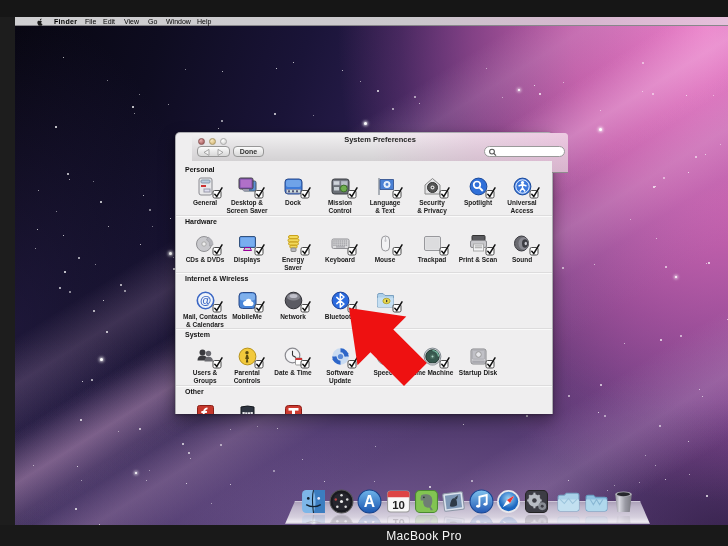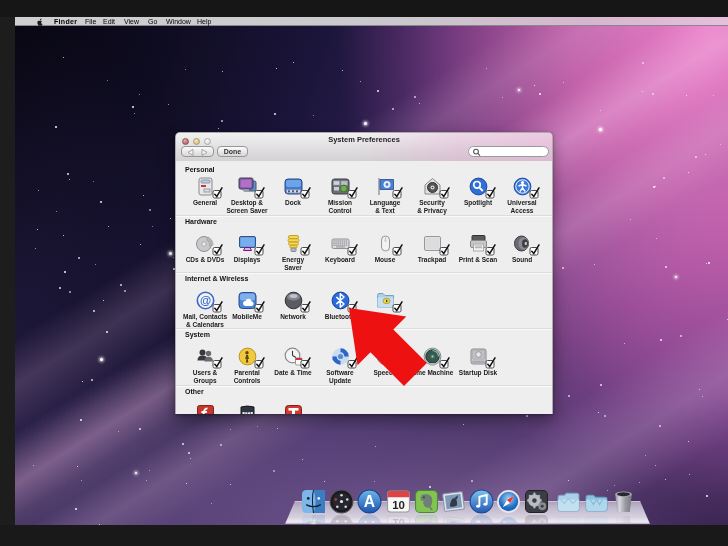--- a/index.html
+++ b/index.html
@@ -16,21 +16,21 @@
 radial-gradient(ellipse 260px 420px at 0% 60%, rgba(55,42,100,.4) 0%, rgba(55,42,100,0) 75%),
 radial-gradient(ellipse 380px 300px at 100% 40%, rgba(165,95,170,.45) 0%, rgba(165,95,170,0) 70%),
 linear-gradient(108deg, #070610 0%, #0e0c20 17%, #1a1438 34%, #2e2054 50%, #443060 66%, #5c3a78 82%, #6f4488 100%)}
 #desk i{position:absolute;background:#fff;border-radius:50%;display:block}
 #menubar{position:absolute;left:15px;top:17px;width:713px;height:9px;
 background:linear-gradient(90deg, #cfcfd1 0%, #cac8cc 55%, #d6b6cf 80%, #e6bfdb 100%);
 border-bottom:1px solid #88878b;font-size:7px;color:#000}
 #menubar .mi{position:absolute;top:0.5px;white-space:nowrap}
 #win{position:absolute;left:175px;top:132px;width:378px;height:282px;border-radius:5px 5px 0 0;
 box-shadow:0 6px 16px rgba(0,0,0,.38), 0 1px 3px rgba(0,0,0,.3);background:#efeeef;border:1px solid rgba(90,90,100,.45)}
-#titlebar{position:absolute;left:0;top:0;width:100%;height:40px;border-radius:4px 4px 0 0;
+#titlebar{position:absolute;left:16px;top:0;width:100%;height:40px;border-radius:4px 4px 0 0;
 background:linear-gradient(90deg, rgba(0,0,0,0) 48%, rgba(222,150,200,.28) 75%, rgba(232,162,210,.5) 100%),
 linear-gradient(#f2f1f2 0%, #dedcde 45%, #c8c6c8 100%);
 border-bottom:1px solid #8e8c8e}
 #titlebar .tt{position:absolute;top:2px;width:100%;text-align:center;font-size:7.5px;font-weight:bold;color:#222}
 .tl{position:absolute;top:4.5px;width:7px;height:7px;border-radius:50%}
 .btn{position:absolute;border:1px solid #979797;border-radius:4px;background:linear-gradient(#fbfbfb,#d8d8d8)}
 #content{position:absolute;left:0;top:28px;width:100%;height:253px;background:#efeeef;overflow:hidden}
 .sec{position:absolute;left:9px;font-size:7px;font-weight:bold;color:#111}
 .sep{position:absolute;left:0;width:100%;height:1px;background:#dddcdd;box-shadow:0 1px 0 #fafafa}
 .cell{position:absolute;width:50px;text-align:center}
@@ -1032,12 +1032,13 @@
             <stop offset=".25" stop-color="#d8d8e0"></stop>
             <stop offset=".6" stop-color="#9a9aa4"></stop>
             <stop offset="1" stop-color="#787880"></stop>
           </linearGradient>
         </defs>
         <path d="M4 5 L20 5 L18 22 L6 22 Z" fill="url(#tr)"></path>
         <ellipse cx="12" cy="5" rx="8" ry="2.6" fill="#aeaeb6"></ellipse>
         <ellipse cx="12" cy="5" rx="6.3" ry="1.9" fill="#26262c"></ellipse>
       </svg></div>
  <div id="bottom"></div>
+ <div id="mbp">MacBook Pro</div>
 </div>
 </body></html>

